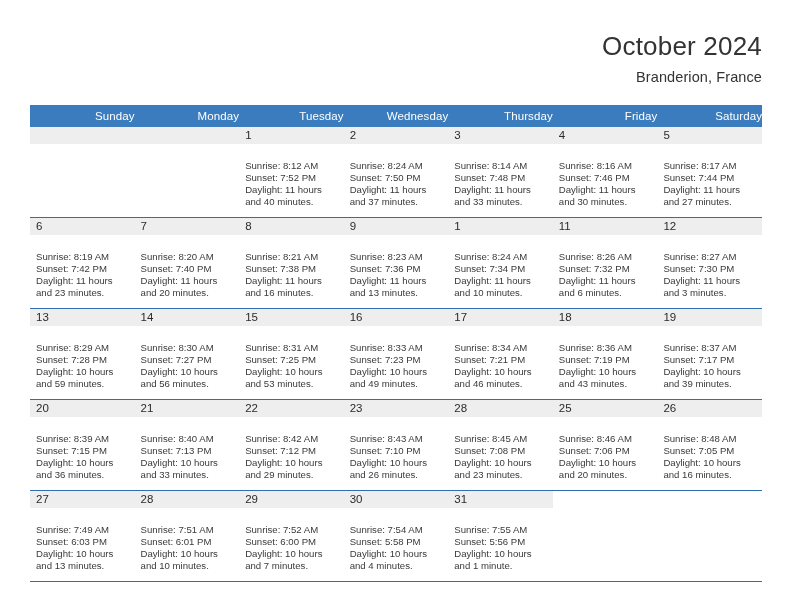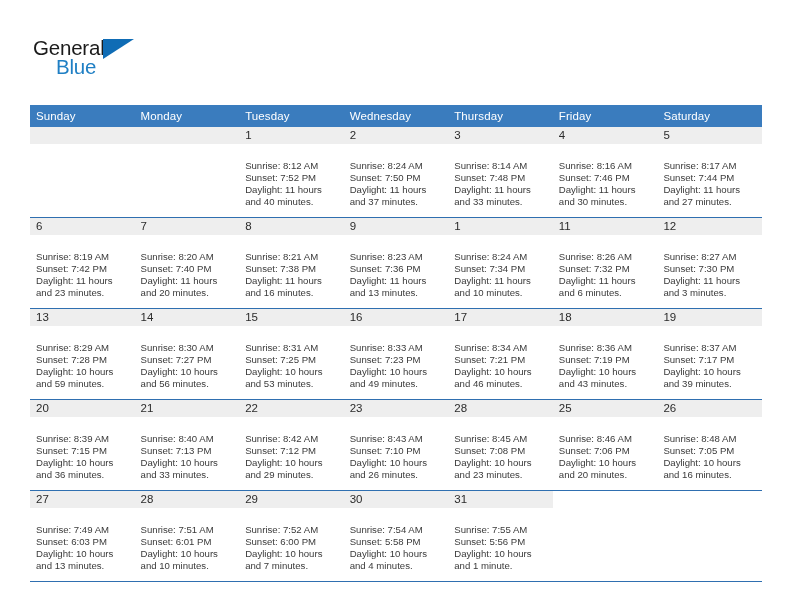--- a/index.html
+++ b/index.html
@@ -96,21 +96,21 @@
     top: 105px;
     width: 732px;
     border-collapse: collapse;
     table-layout: fixed;
   }
   .calendar th {
     background: #3a7cbe;
     color: #ffffff;
     font-weight: normal;
     font-size: 11.5px;
-    text-align: left;
+    text-align: right;
     padding: 5px 0 5px 6px;
     height: 10px;
     letter-spacing: 0.1px;
   }
   .calendar td {
     width: 104.57px;
     vertical-align: top;
     padding: 0;
     border-top: 1.4px solid #2f6fb0;
     background: #ffffff;
@@ -154,27 +154,24 @@
     white-space: nowrap;
   }
 </style>
 </head>
 <body>
 
 <div class="page">
 
   <div class="header">
 
-    <div class="logo">
-      <span class="logo-general">General</span>
-      <span class="logo-flag"></span>
-      <span class="logo-blue">Blue</span>
-    </div>
 
     <div class="title-block">
+      <div class="month-title">October 2024</div>
+      <div class="location-title">Branderion, France</div>
     </div>
 
   </div>
 
   <table class="calendar">
     <thead>
       <tr>
         <th>Sunday</th>
         <th>Monday</th>
         <th>Tuesday</th>

